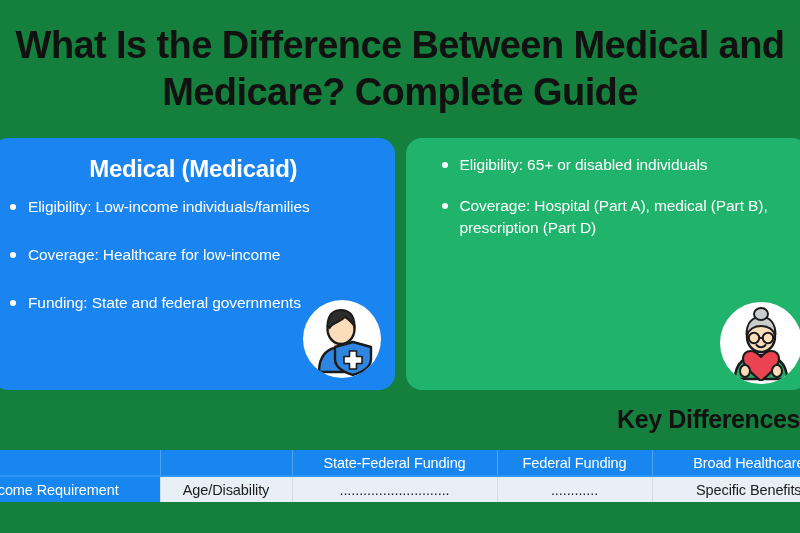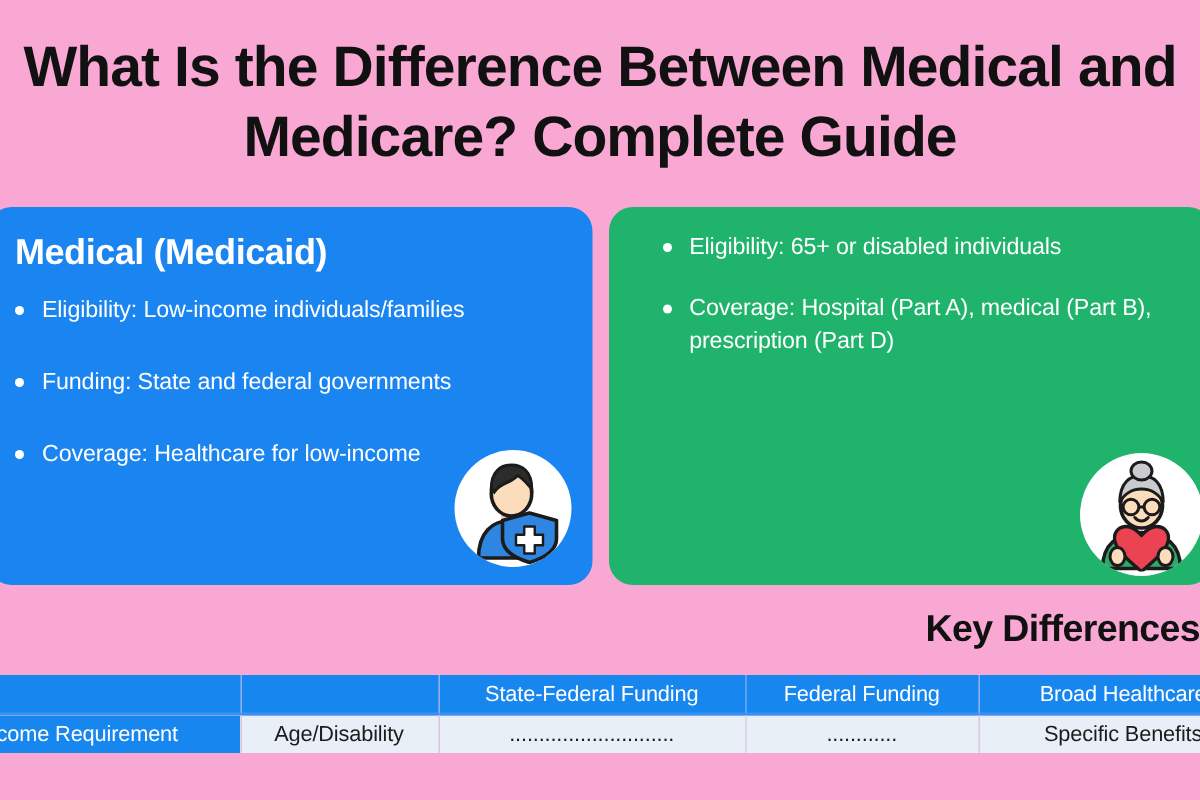--- a/index.html
+++ b/index.html
@@ -9,21 +9,21 @@
     height: 533px;
     overflow: hidden;
     background: #ffffff;
     font-family: "Liberation Sans", sans-serif;
   }
 
   .page {
     position: relative;
     width: 800px;
     height: 533px;
-    background: #f9a8d4;
+    background: #15803d;
     overflow: hidden;
   }
 
   
   .title-block {
     position: absolute;
     top: 22px;
     left: -40px;
     width: 880px;
     text-align: center;
@@ -52,21 +52,21 @@
     position: relative;
     flex: 1 1 0;
     border-radius: 16px;
     padding: 16px 18px 12px 18px;
     overflow: hidden;
   }
   .card--medical { background: #1a84f0; }
   .card--medicare { background: #1fb36c; }
 
   .card-title {
-    text-align: left;
+    text-align: center;
     font-weight: bold;
     font-size: 24px;
     line-height: 30px;
     color: #ffffff;
     letter-spacing: -0.3px;
     margin-bottom: 12px;
     white-space: nowrap;
   }
 
   .bullets {
@@ -196,25 +196,25 @@
 
     <div class="card card--medical">
       <div class="card-title">Medical (Medicaid)</div>
       <ul class="bullets">
         <li class="bullet">
           <span class="dot"></span>
           <span>Eligibility: Low-income individuals/families</span>
         </li>
         <li class="bullet">
           <span class="dot"></span>
+          <span>Coverage: Healthcare for low-income</span>
+        </li>
+        <li class="bullet">
+          <span class="dot"></span>
           <span>Funding: State and federal governments</span>
-        </li>
-        <li class="bullet">
-          <span class="dot"></span>
-          <span>Coverage: Healthcare for low-income</span>
         </li>
       </ul>
       <div class="card-icon">
         <svg width="74" height="74" viewBox="0 0 74 74" aria-hidden="true">
 
           <path d="M14 70 C14 53 23 45 36 45 C49 45 58 53 58 70 Z" fill="#2f86e0" stroke="#1b1b1b" stroke-width="2.4" stroke-linejoin="round"></path>
 
           <path d="M29 38 h14 v10 h-14 z" fill="#f7cfa8"></path>
 
           <ellipse cx="36" cy="27" rx="13.5" ry="15" fill="#fbdcbb" stroke="#1b1b1b" stroke-width="2.4"></ellipse>

